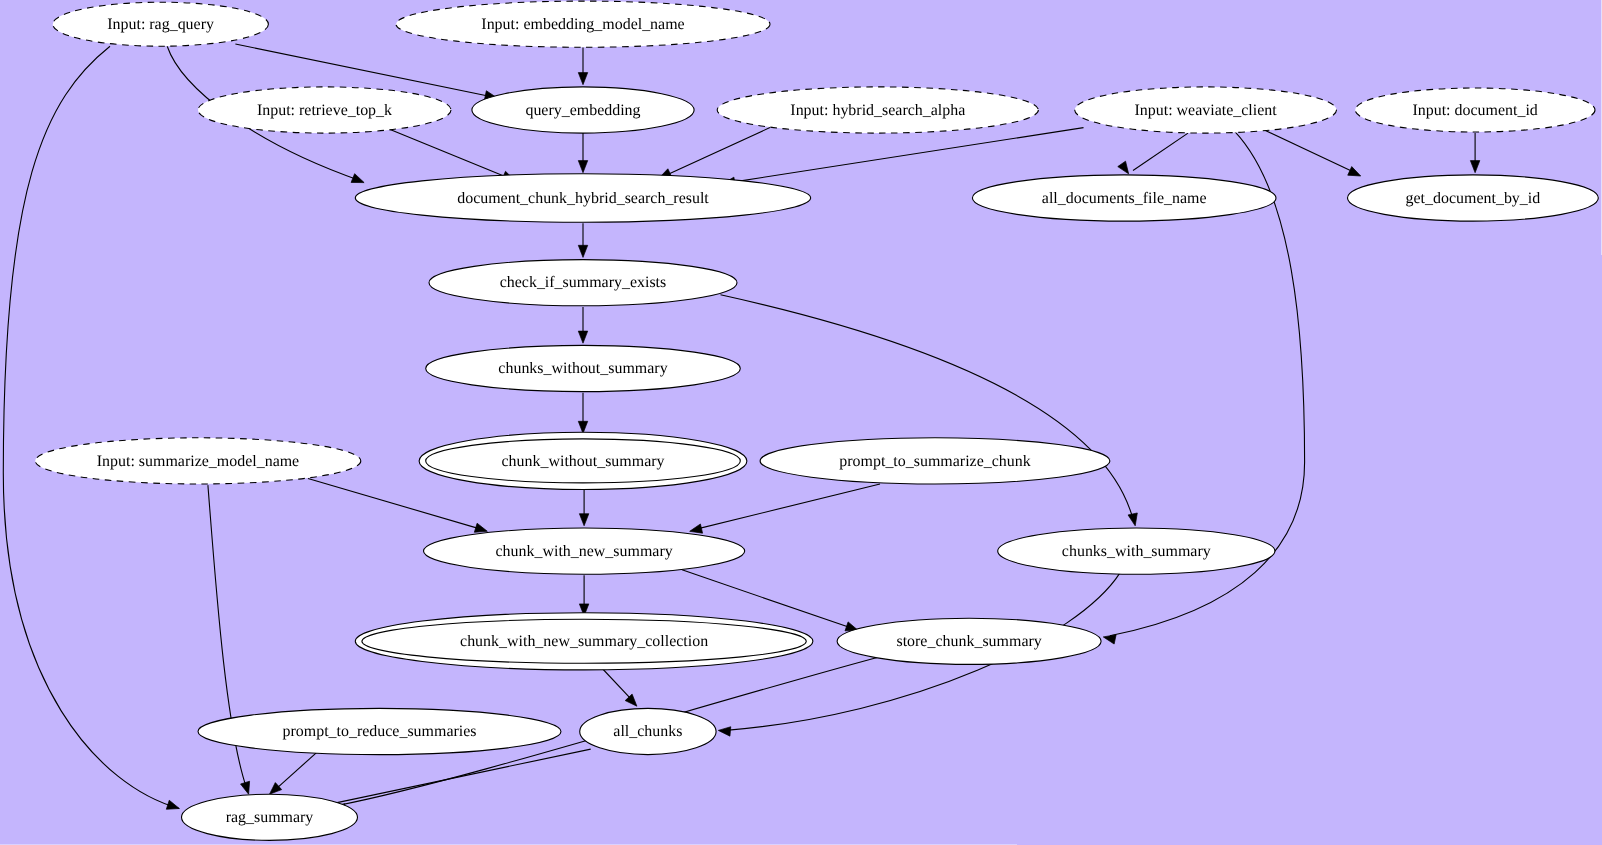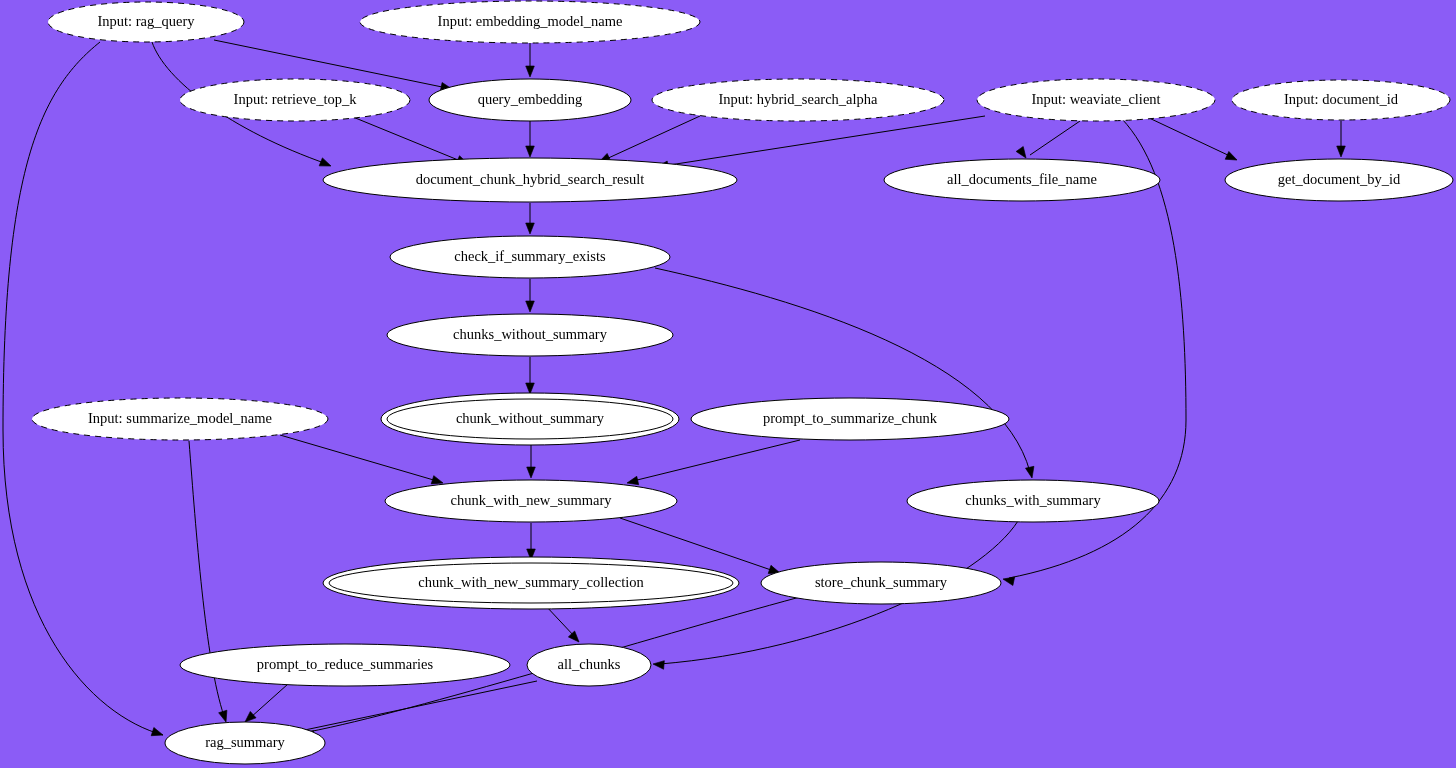--- a/index.html
+++ b/index.html
@@ -4,21 +4,21 @@
 <style>
   html, body {
     margin: 0;
     padding: 0;
     background: #ffffff;
   }
   #canvas {
     position: relative;
     width: 1456px;
     height: 768px;
-    background: #8b5cf6;
+    background: #c4b5fd;
     overflow: hidden;
     font-family: "Liberation Serif", "DejaVu Serif", serif;
   }
   svg#graph {
     position: absolute;
     top: 0; left: 0;
     width: 1456px;
     height: 768px;
     display: block;
   }

